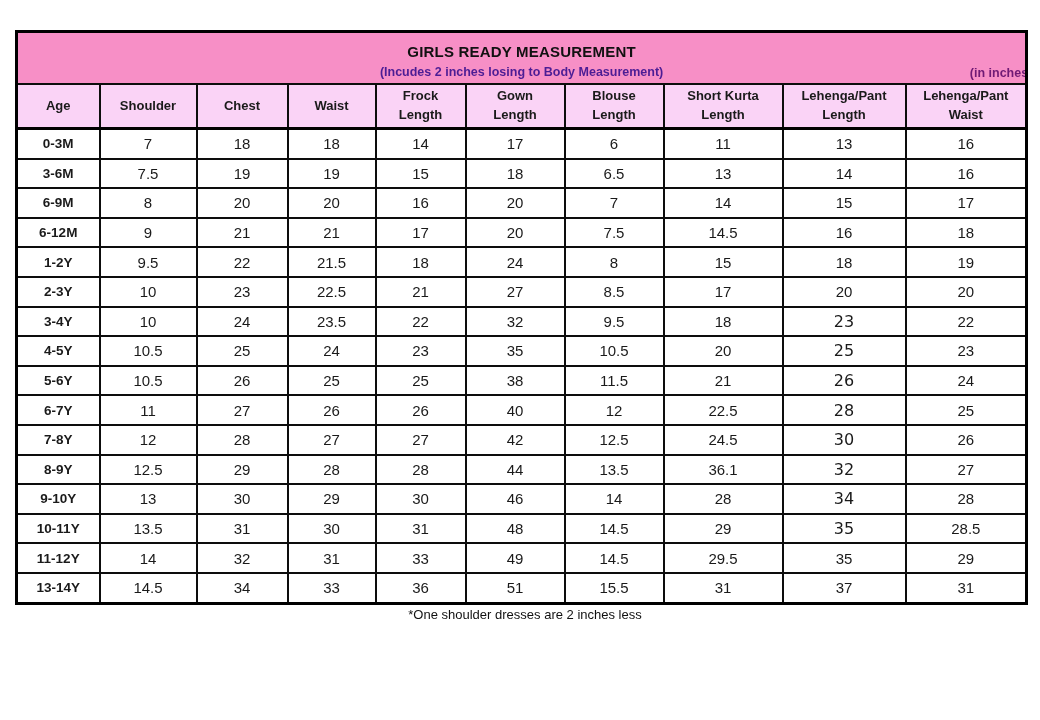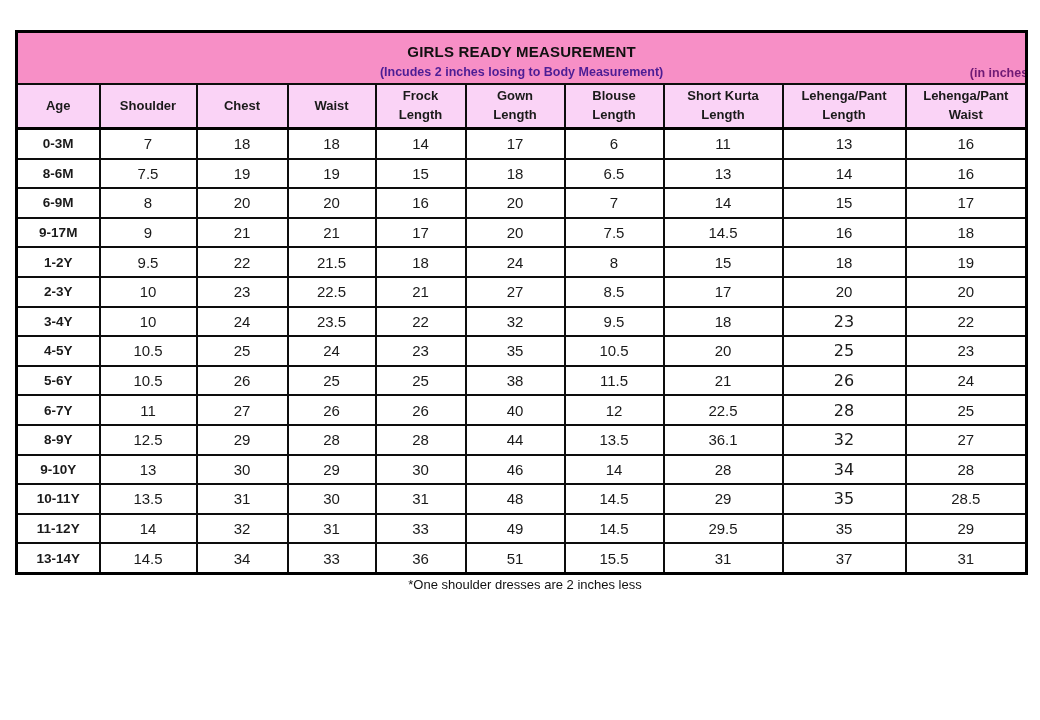--- a/index.html
+++ b/index.html
@@ -148,21 +148,21 @@
             <td>18</td>
             <td>18</td>
             <td>14</td>
             <td>17</td>
             <td>6</td>
             <td>11</td>
             <td>13</td>
             <td>16</td>
           </tr>
           <tr class="data-row">
-            <td class="age-cell">8-6M</td>
+            <td class="age-cell">3-6M</td>
             <td>7.5</td>
             <td>19</td>
             <td>19</td>
             <td>15</td>
             <td>18</td>
             <td>6.5</td>
             <td>13</td>
             <td>14</td>
             <td>16</td>
           </tr>
@@ -172,21 +172,21 @@
             <td>20</td>
             <td>20</td>
             <td>16</td>
             <td>20</td>
             <td>7</td>
             <td>14</td>
             <td>15</td>
             <td>17</td>
           </tr>
           <tr class="data-row">
-            <td class="age-cell">9-17M</td>
+            <td class="age-cell">6-12M</td>
             <td>9</td>
             <td>21</td>
             <td>21</td>
             <td>17</td>
             <td>20</td>
             <td>7.5</td>
             <td>14.5</td>
             <td>16</td>
             <td>18</td>
           </tr>
@@ -256,20 +256,32 @@
             <td>27</td>
             <td>26</td>
             <td>26</td>
             <td>40</td>
             <td>12</td>
             <td>22.5</td>
             <td class="alt-font">28</td>
             <td>25</td>
           </tr>
           <tr class="data-row">
+            <td class="age-cell">7-8Y</td>
+            <td>12</td>
+            <td>28</td>
+            <td>27</td>
+            <td>27</td>
+            <td>42</td>
+            <td>12.5</td>
+            <td>24.5</td>
+            <td class="alt-font">30</td>
+            <td>26</td>
+          </tr>
+          <tr class="data-row">
             <td class="age-cell">8-9Y</td>
             <td>12.5</td>
             <td>29</td>
             <td>28</td>
             <td>28</td>
             <td>44</td>
             <td>13.5</td>
             <td>36.1</td>
             <td class="alt-font">32</td>
             <td>27</td>

